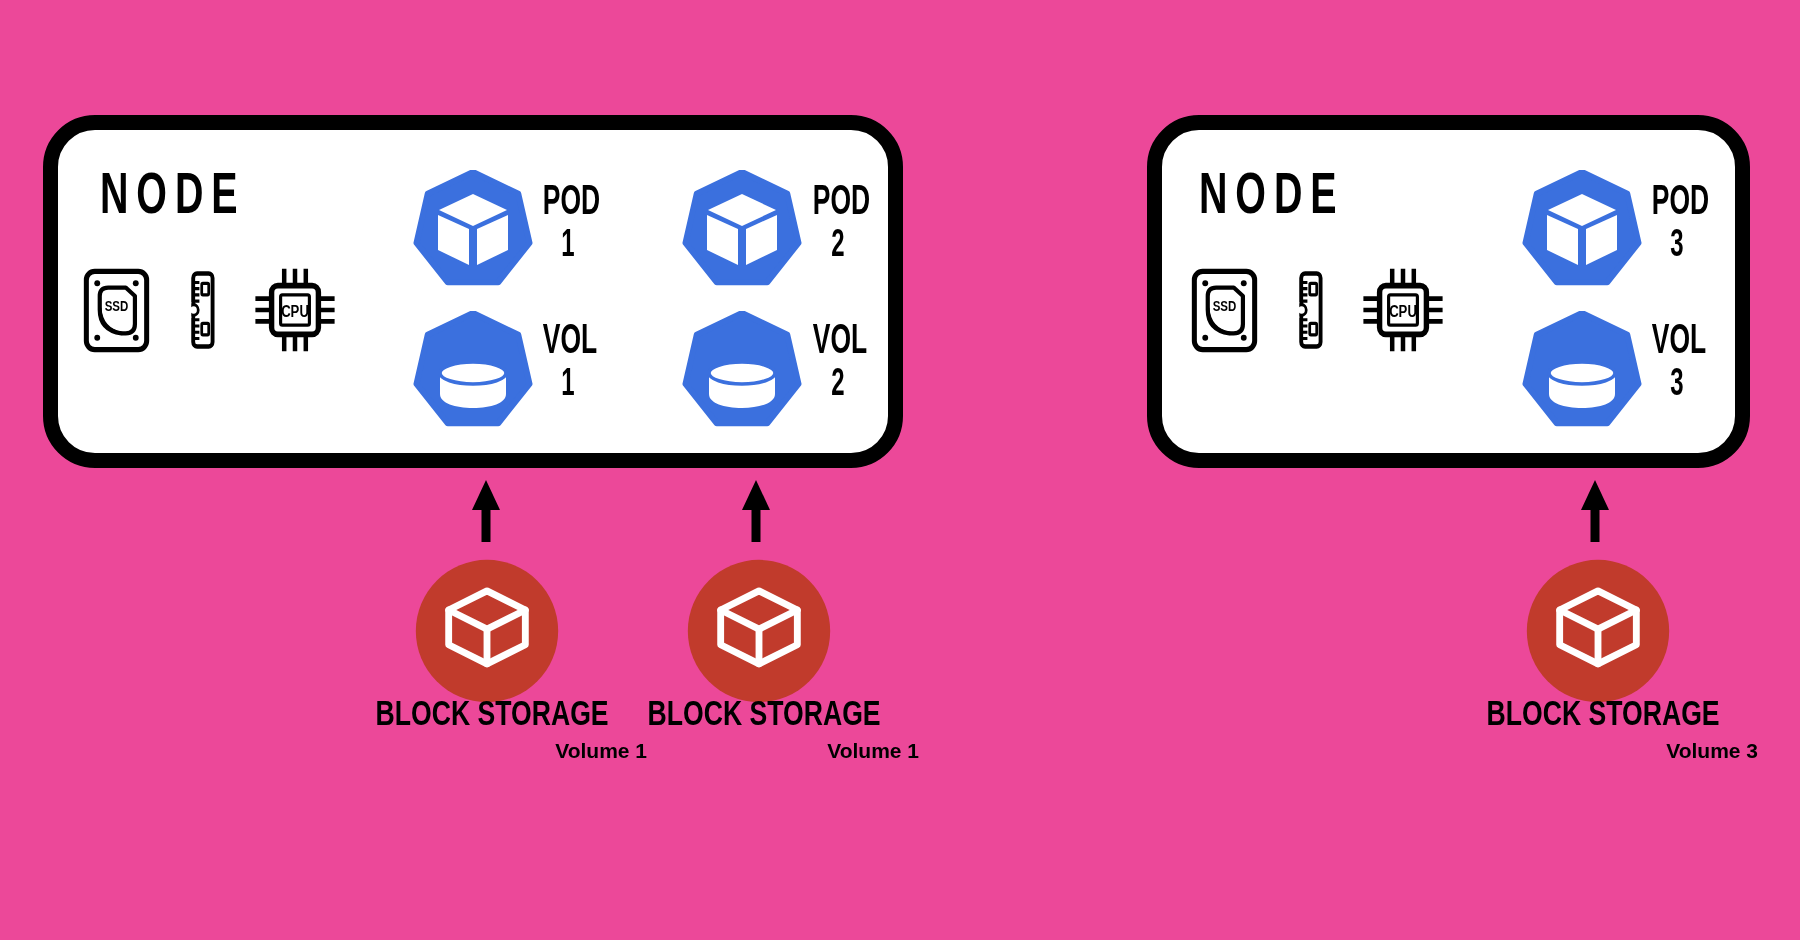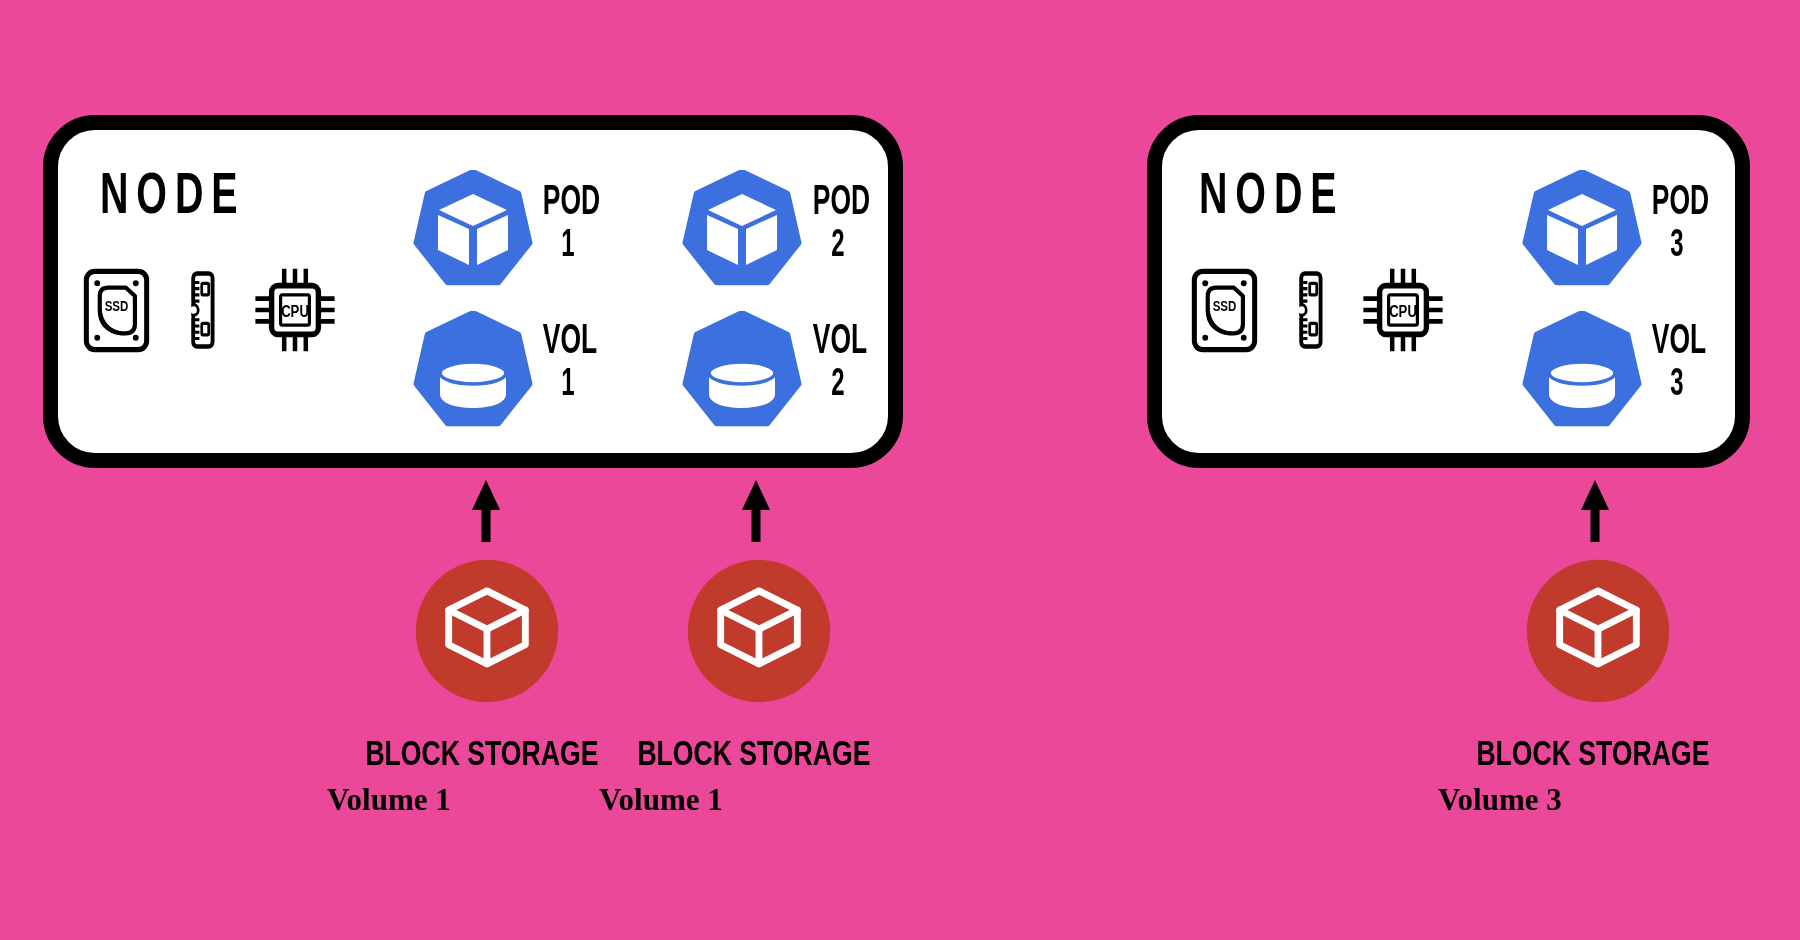--- a/index.html
+++ b/index.html
@@ -17,25 +17,25 @@
 
   .hw{position:absolute;}
   .hw-text{position:absolute;left:0;right:0;text-align:center;font-weight:bold;
            transform:scaleX(.82);letter-spacing:0;}
 
   .unit-label{position:absolute;width:80px;text-align:center;transform:scaleX(.63);
               transform-origin:center top;font-weight:bold;white-space:nowrap;}
   .unit-label .word{font-size:42px;line-height:44px;}
   .unit-label .num{font-size:38px;line-height:40px;margin-top:1px;}
 
-  .storage-label{position:absolute;width:320px;top:734px;text-align:left;}
+  .storage-label{position:absolute;width:320px;top:694px;text-align:right;}
   .storage-label .title{font-weight:bold;font-size:35px;line-height:37px;
                         transform:scaleX(.76);transform-origin:center top;white-space:nowrap;}
-  .storage-label .subtitle{font-family:Liberation Serif, serif;font-weight:bold;
-                           font-size:31px;line-height:36px;margin-top:11px;white-space:nowrap;}
+  .storage-label .subtitle{font-family:Liberation Sans, sans-serif;font-weight:bold;
+                           font-size:21px;line-height:36px;margin-top:2px;white-space:nowrap;}
 
   .abs{position:absolute;}
   svg{display:block;}
 </style>
 </head>
 <body>
 
 <div id="stage">
 
   <svg width="0" height="0" style="position:absolute" aria-hidden="true">

